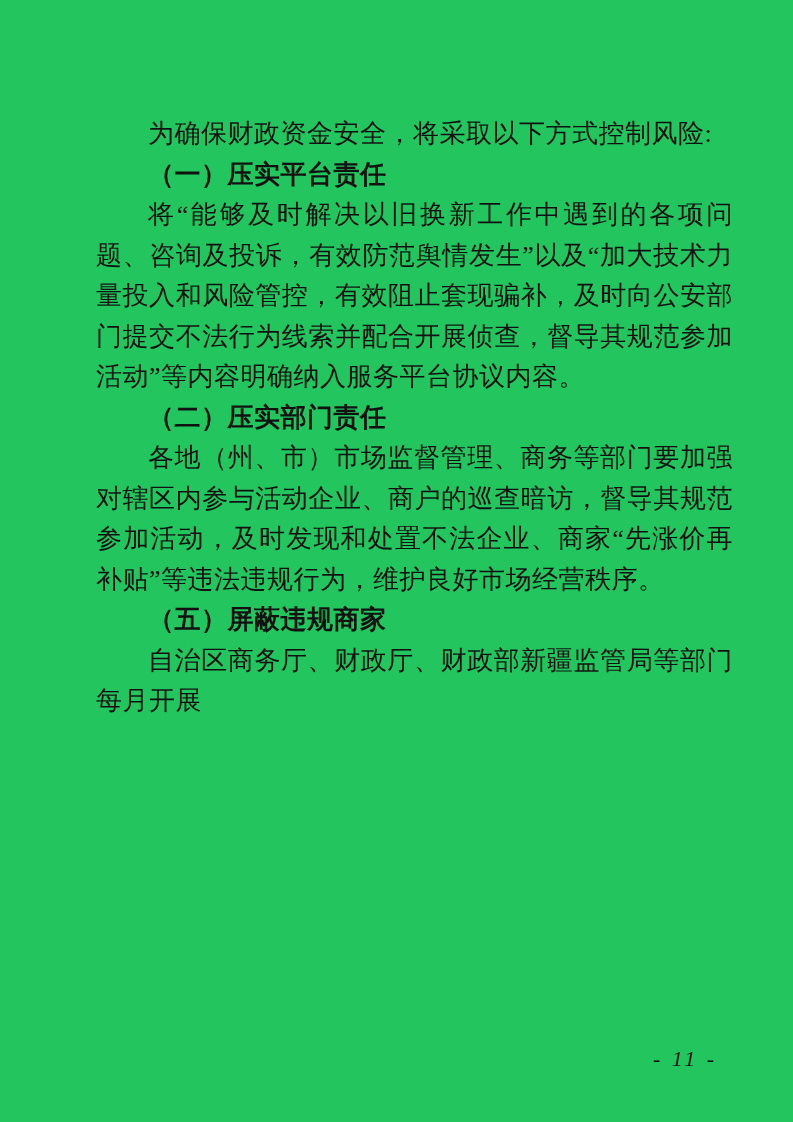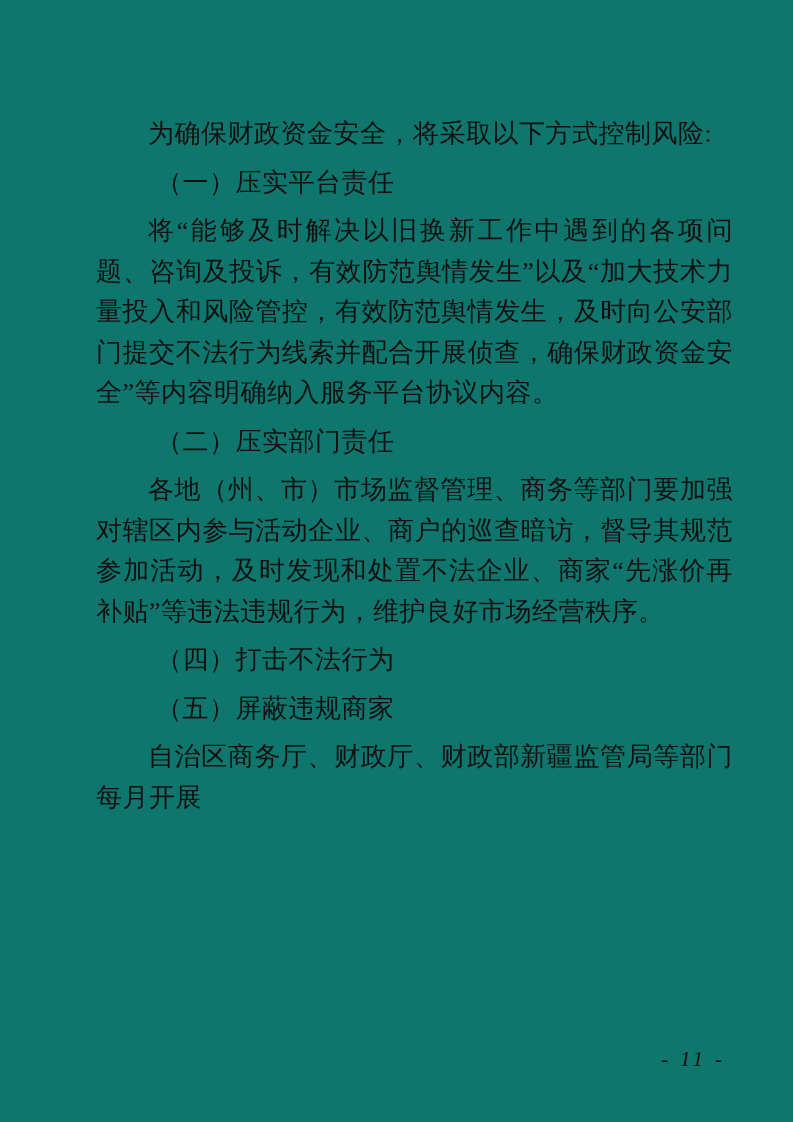--- a/index.html
+++ b/index.html
@@ -5,73 +5,72 @@
   html, body {
     margin: 0;
     padding: 0;
     background: #e8e8e8;
   }
   .page {
     position: relative;
     width: 793px;
     height: 1122px;
     margin: 0 auto;
-    background: #0f766e;
+    background: #22c55e;
     overflow: hidden;
     font-family: "Liberation Serif", serif;
     color: #111111;
   }
   .content {
     position: absolute;
     left: 96px;
     top: 114px;
     width: 637px;
     font-size: 26px;
     line-height: 40.5px;
     text-align: justify;
     letter-spacing: 0.5px;
   }
   .para {
     margin: 0;
     text-indent: 2em;
   }
   .sec-heading {
-    margin: 8px;
+    margin: 0;
     text-indent: 2em;
     font-size: 26px;
-    font-weight: 400;
+    font-weight: 700;
     line-height: 40.5px;
   }
   .page-number {
     position: absolute;
-    right: 68px;
+    right: 76px;
     bottom: 50px;
     font-size: 22px;
     font-style: italic;
     letter-spacing: 3px;
     color: #111111;
     font-family: "Liberation Serif", serif;
   }
 </style>
 </head>
 <body>
 
 <div class="page">
   <div class="content">
 
     <p class="para">为确保财政资金安全，将采取以下方式控制风险:</p>
 
     <h3 class="sec-heading">（一）压实平台责任</h3>
-    <p class="para">将“能够及时解决以旧换新工作中遇到的各项问题、咨询及投诉，有效防范舆情发生”以及“加大技术力量投入和风险管控，有效防范舆情发生，及时向公安部门提交不法行为线索并配合开展侦查，确保财政资金安全”等内容明确纳入服务平台协议内容。</p>
+    <p class="para">将“能够及时解决以旧换新工作中遇到的各项问题、咨询及投诉，有效防范舆情发生”以及“加大技术力量投入和风险管控，有效阻止套现骗补，及时向公安部门提交不法行为线索并配合开展侦查，督导其规范参加活动”等内容明确纳入服务平台协议内容。</p>
 
     <h3 class="sec-heading">（二）压实部门责任</h3>
     <p class="para">各地（州、市）市场监督管理、商务等部门要加强对辖区内参与活动企业、商户的巡查暗访，督导其规范参加活动，及时发现和处置不法企业、商家“先涨价再补贴”等违法违规行为，维护良好市场经营秩序。</p>
 
 
-    <h3 class="sec-heading">（四）打击不法行为</h3>
 
     <h3 class="sec-heading">（五）屏蔽违规商家</h3>
     <p class="para">自治区商务厅、财政厅、财政部新疆监管局等部门每月开展</p>
 
   </div>
 
   <div class="page-number">- 11 -</div>
 </div>
 
 </body></html>

